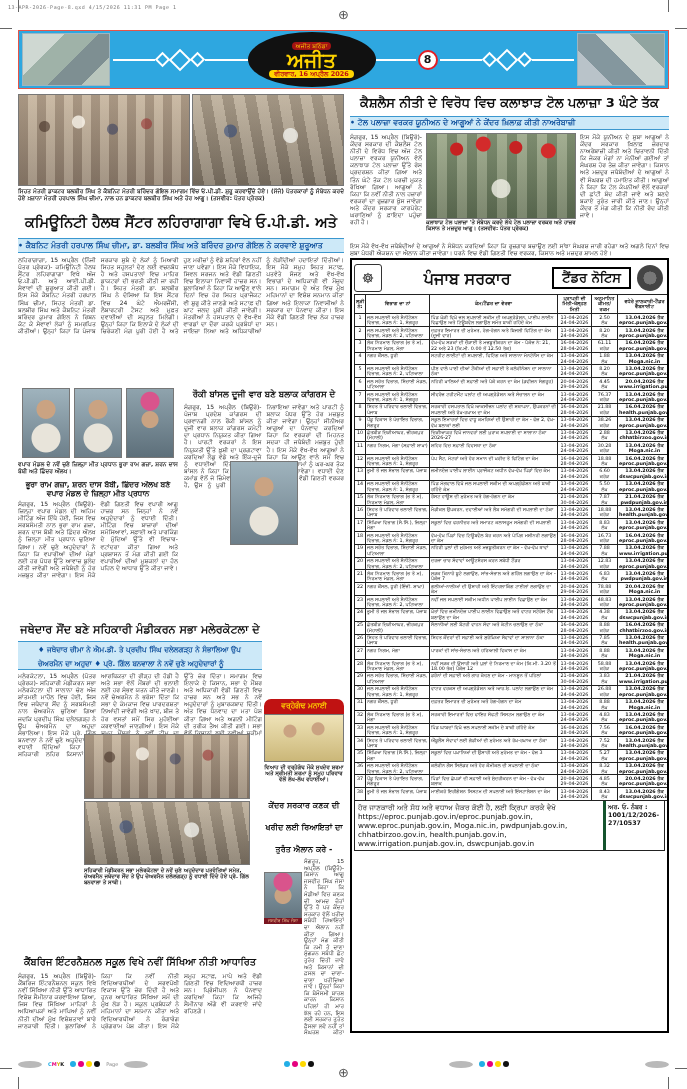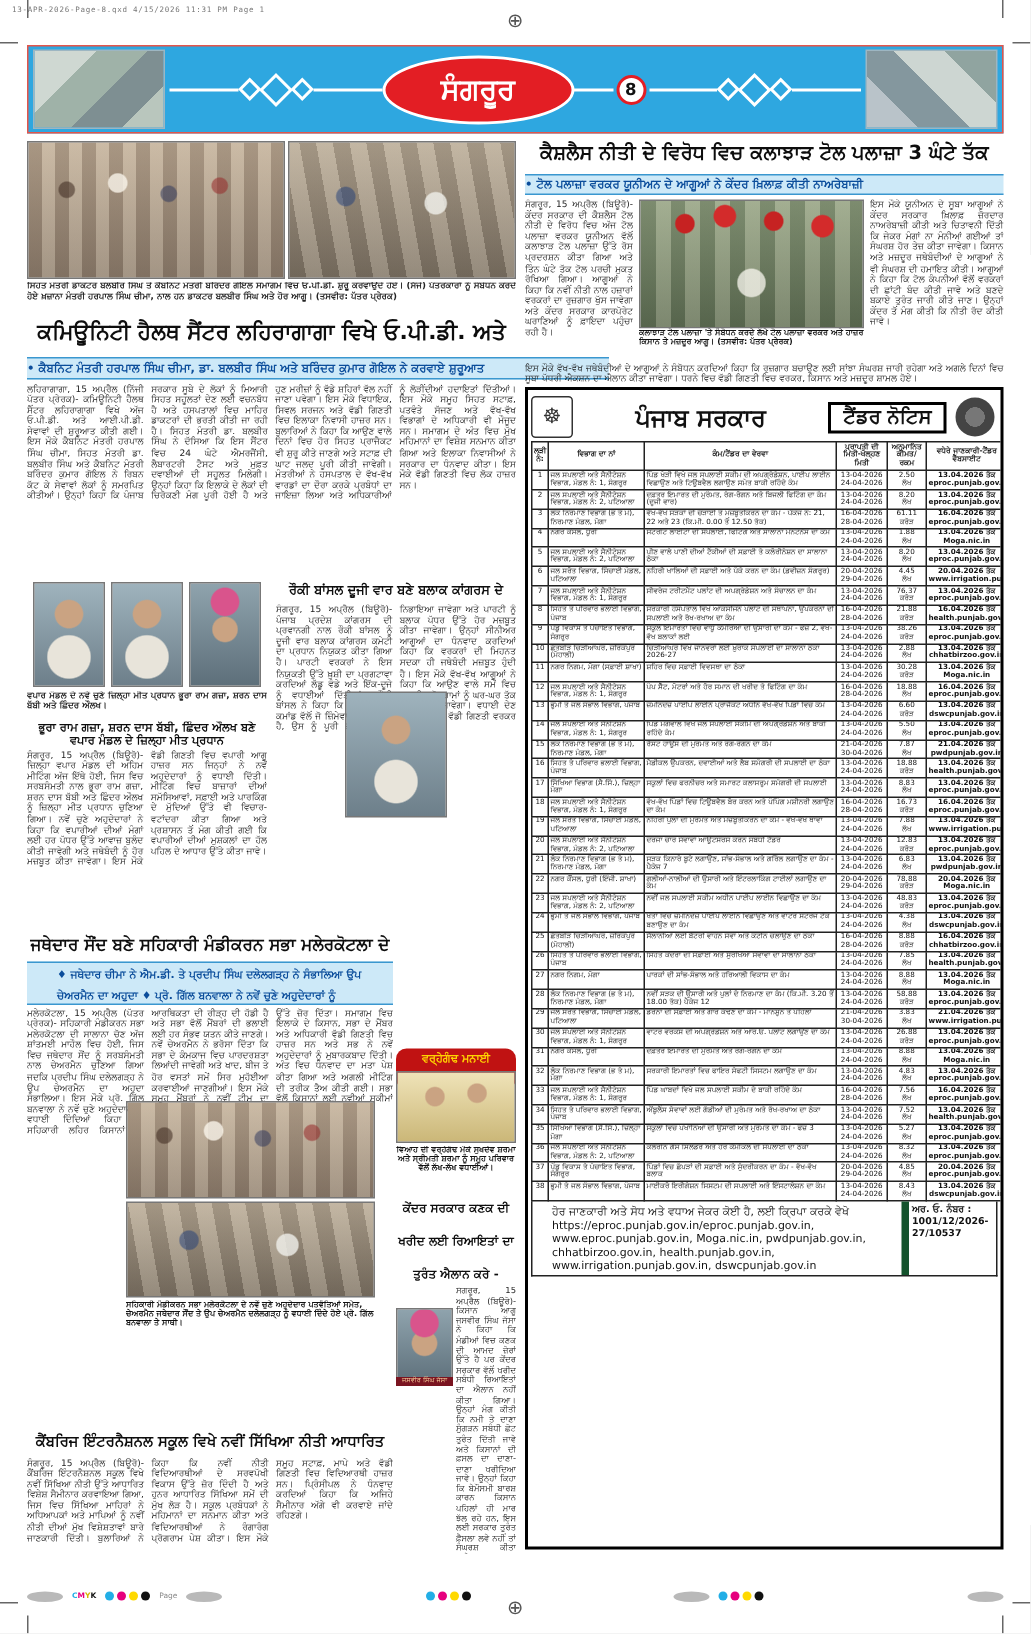--- a/index.html
+++ b/index.html
@@ -92,21 +92,21 @@
   .emblem{width:28px;height:28px;border:1px solid #333;border-radius:3px;flex:none;display:flex;align-items:center;justify-content:center;font-size:14px;color:#333;}
   .t-title{flex:1;text-align:center;font-size:16px;font-weight:bold;}
   .t-notice{border:2px solid #000;font-size:13px;font-weight:bold;padding:1px 8px;margin-right:6px;}
   .dlogo{width:26px;height:26px;border-radius:50%;background:radial-gradient(circle,#777 0 35%,#444 36%);flex:none;margin-right:2px;}
   table.tt{border-collapse:collapse;width:100%;table-layout:fixed;}
   table.tt th,table.tt td{border:1px solid #222;font-size:4.8px;line-height:5.4px;padding:.5px 1px;vertical-align:top;overflow:hidden;}
   table.tt th{font-size:5px;text-align:center;vertical-align:middle;padding:1px;}
   td.c{text-align:center;white-space:pre-line;}
   td.site{text-align:center;font-weight:bold;white-space:pre-line;}
   .t-foot{display:flex;border:1px solid #222;border-top:none;}
-  .t-foot .note{flex:1;font-size:7.3px;line-height:9px;padding:2px 3px;border-right:5px solid #14532d;margin-left:10px;}
+  .t-foot .note{flex:1;font-size:7.3px;line-height:9px;padding:2px 3px;border-right:3px solid #14532d;}
   .t-foot .ref{width:58px;font-size:6.3px;line-height:8px;padding:2px;font-weight:bold;}
 
   
   .regstrip{position:absolute;left:18px;top:1058px;width:651px;height:12px;display:flex;align-items:center;gap:6px;}
   .blob{width:24px;height:7px;background:#b9b9b9;border-radius:50%;flex:none;}
   .dots{display:flex;gap:2px;flex:none;}
   .dot{width:6px;height:6px;border-radius:50%;}
   .dot.c{background:#22aee6;} .dot.m{background:#e6007e;} .dot.y{background:#ffd900;} .dot.k{background:#111;}
   .cmyk{font-size:5px;font-weight:bold;flex:none;}
   .cmyk b{color:#22aee6}.cmyk i{color:#e6007e;font-style:normal}.cmyk u{color:#d4b500;text-decoration:none}.cmyk s{color:#111;text-decoration:none}
@@ -132,40 +132,44 @@
 
   <div class="masthead">
     <div class="mh-photo"></div>
     <div class="diachain">
       <span class="ln"></span>
         <span class="dm"></span>
         <span class="dm big"></span>
         <span class="dm"></span>
         <span class="ln"></span>
     </div>
-    <div class="oval-city">ਸੰਗਰੂਰ</div>
+    <div class="oval-paper">
+      <span class="ed">ਅਜੀਤ ਬਠਿੰਡਾ</span>
+      <span class="nm">ਅਜੀਤ</span>
+      <span class="dt">ਵੀਰਵਾਰ, 16 ਅਪ੍ਰੈਲ 2026</span>
+    </div>
     <div class="diachain" style="max-width:40px;">
         <span class="ln"></span>
       </div>
     <div class="pagenum">8</div>
     <div class="diachain">
       <span class="ln"></span>
         <span class="dm"></span>
         <span class="dm big"></span>
         <span class="dm"></span>
         <span class="ln"></span>
     </div>
     <div class="mh-photo right"></div>
   </div>
 
   <div class="ph crowd" style="left:18px;top:94px;width:172px;height:92px;"></div>
   <div class="ph meeting" style="left:192px;top:94px;width:152px;height:92px;"></div>
   <div class="cap" style="left:18px;top:188px;width:326px;height:20px;">ਸਿਹਤ ਮੰਤਰੀ ਡਾਕਟਰ ਬਲਬੀਰ ਸਿੰਘ ਤੇ ਕੈਬਨਿਟ ਮੰਤਰੀ ਬਰਿੰਦਰ ਗੋਇਲ ਸਮਾਗਮ ਵਿੱਚ ਓ.ਪੀ.ਡੀ. ਸ਼ੁਰੂ ਕਰਵਾਉਂਦੇ ਹੋਏ। (ਸੱਜੇ) ਪੱਤਰਕਾਰਾਂ ਨੂੰ ਸੰਬੋਧਨ ਕਰਦੇ ਹੋਏ ਖ਼ਜ਼ਾਨਾ ਮੰਤਰੀ ਹਰਪਾਲ ਸਿੰਘ ਚੀਮਾ, ਨਾਲ ਹਨ ਡਾਕਟਰ ਬਲਬੀਰ ਸਿੰਘ ਅਤੇ ਹੋਰ ਆਗੂ। (ਤਸਵੀਰ: ਪੱਤਰ ਪ੍ਰੇਰਕ)</div>
   <div class="hl" style="left:18px;top:209px;width:326px;height:27px;font-size:14.5px;line-height:27px;">ਕਮਿਊਨਿਟੀ ਹੈਲਥ ਸੈਂਟਰ ਲਹਿਰਾਗਾਗਾ ਵਿਖੇ ਓ.ਪੀ.ਡੀ. ਅਤੇ ਆਈ.ਪੀ.ਡੀ. ਸੇਵਾਵਾਂ ਸ਼ੁਰੂ</div>
-  <div class="subhl" style="left:18px;top:238px;width:388px;height:15px;font-size:7.8px;line-height:13px;">• ਕੈਬਨਿਟ ਮੰਤਰੀ ਹਰਪਾਲ ਸਿੰਘ ਚੀਮਾ, ਡਾ. ਬਲਬੀਰ ਸਿੰਘ ਅਤੇ ਬਰਿੰਦਰ ਕੁਮਾਰ ਗੋਇਲ ਨੇ ਕਰਵਾਏ ਸ਼ੁਰੂਆਤ</div>
+  <div class="subhl" style="left:18px;top:238px;width:326px;height:15px;font-size:7.8px;line-height:13px;">• ਕੈਬਨਿਟ ਮੰਤਰੀ ਹਰਪਾਲ ਸਿੰਘ ਚੀਮਾ, ਡਾ. ਬਲਬੀਰ ਸਿੰਘ ਅਤੇ ਬਰਿੰਦਰ ਕੁਮਾਰ ਗੋਇਲ ਨੇ ਕਰਵਾਏ ਸ਼ੁਰੂਆਤ</div>
   <div class="bodytxt" style="left:18px;top:256px;width:326px;height:128px;column-count:4;column-gap:5px;">ਲਹਿਰਾਗਾਗਾ, 15 ਅਪ੍ਰੈਲ (ਨਿੱਜੀ ਪੱਤਰ ਪ੍ਰੇਰਕ)- ਕਮਿਊਨਿਟੀ ਹੈਲਥ ਸੈਂਟਰ ਲਹਿਰਾਗਾਗਾ ਵਿਖੇ ਅੱਜ ਓ.ਪੀ.ਡੀ. ਅਤੇ ਆਈ.ਪੀ.ਡੀ. ਸੇਵਾਵਾਂ ਦੀ ਸ਼ੁਰੂਆਤ ਕੀਤੀ ਗਈ। ਇਸ ਮੌਕੇ ਕੈਬਨਿਟ ਮੰਤਰੀ ਹਰਪਾਲ ਸਿੰਘ ਚੀਮਾ, ਸਿਹਤ ਮੰਤਰੀ ਡਾ. ਬਲਬੀਰ ਸਿੰਘ ਅਤੇ ਕੈਬਨਿਟ ਮੰਤਰੀ ਬਰਿੰਦਰ ਕੁਮਾਰ ਗੋਇਲ ਨੇ ਰਿਬਨ ਕੱਟ ਕੇ ਸੇਵਾਵਾਂ ਲੋਕਾਂ ਨੂੰ ਸਮਰਪਿਤ ਕੀਤੀਆਂ। ਉਨ੍ਹਾਂ ਕਿਹਾ ਕਿ ਪੰਜਾਬ ਸਰਕਾਰ ਸੂਬੇ ਦੇ ਲੋਕਾਂ ਨੂੰ ਮਿਆਰੀ ਸਿਹਤ ਸਹੂਲਤਾਂ ਦੇਣ ਲਈ ਵਚਨਬੱਧ ਹੈ ਅਤੇ ਹਸਪਤਾਲਾਂ ਵਿਚ ਮਾਹਿਰ ਡਾਕਟਰਾਂ ਦੀ ਭਰਤੀ ਕੀਤੀ ਜਾ ਰਹੀ ਹੈ। ਸਿਹਤ ਮੰਤਰੀ ਡਾ. ਬਲਬੀਰ ਸਿੰਘ ਨੇ ਦੱਸਿਆ ਕਿ ਇਸ ਸੈਂਟਰ ਵਿਚ 24 ਘੰਟੇ ਐਮਰਜੈਂਸੀ, ਲੈਬਾਰਟਰੀ ਟੈਸਟ ਅਤੇ ਮੁਫ਼ਤ ਦਵਾਈਆਂ ਦੀ ਸਹੂਲਤ ਮਿਲੇਗੀ। ਉਨ੍ਹਾਂ ਕਿਹਾ ਕਿ ਇਲਾਕੇ ਦੇ ਲੋਕਾਂ ਦੀ ਚਿਰੋਕਣੀ ਮੰਗ ਪੂਰੀ ਹੋਈ ਹੈ ਅਤੇ ਹੁਣ ਮਰੀਜ਼ਾਂ ਨੂੰ ਵੱਡੇ ਸ਼ਹਿਰਾਂ ਵੱਲ ਨਹੀਂ ਜਾਣਾ ਪਵੇਗਾ। ਇਸ ਮੌਕੇ ਵਿਧਾਇਕ, ਸਿਵਲ ਸਰਜਨ ਅਤੇ ਵੱਡੀ ਗਿਣਤੀ ਵਿਚ ਇਲਾਕਾ ਨਿਵਾਸੀ ਹਾਜ਼ਰ ਸਨ। ਬੁਲਾਰਿਆਂ ਨੇ ਕਿਹਾ ਕਿ ਆਉਣ ਵਾਲੇ ਦਿਨਾਂ ਵਿਚ ਹੋਰ ਸਿਹਤ ਪ੍ਰਾਜੈਕਟ ਵੀ ਸ਼ੁਰੂ ਕੀਤੇ ਜਾਣਗੇ ਅਤੇ ਸਟਾਫ਼ ਦੀ ਘਾਟ ਜਲਦ ਪੂਰੀ ਕੀਤੀ ਜਾਵੇਗੀ। ਮੰਤਰੀਆਂ ਨੇ ਹਸਪਤਾਲ ਦੇ ਵੱਖ-ਵੱਖ ਵਾਰਡਾਂ ਦਾ ਦੌਰਾ ਕਰਕੇ ਪ੍ਰਬੰਧਾਂ ਦਾ ਜਾਇਜ਼ਾ ਲਿਆ ਅਤੇ ਅਧਿਕਾਰੀਆਂ ਨੂੰ ਲੋੜੀਂਦੀਆਂ ਹਦਾਇਤਾਂ ਦਿੱਤੀਆਂ। ਇਸ ਮੌਕੇ ਸਮੂਹ ਸਿਹਤ ਸਟਾਫ਼, ਪਤਵੰਤੇ ਸੱਜਣ ਅਤੇ ਵੱਖ-ਵੱਖ ਵਿਭਾਗਾਂ ਦੇ ਅਧਿਕਾਰੀ ਵੀ ਮੌਜੂਦ ਸਨ। ਸਮਾਗਮ ਦੇ ਅੰਤ ਵਿਚ ਮੁੱਖ ਮਹਿਮਾਨਾਂ ਦਾ ਵਿਸ਼ੇਸ਼ ਸਨਮਾਨ ਕੀਤਾ ਗਿਆ ਅਤੇ ਇਲਾਕਾ ਨਿਵਾਸੀਆਂ ਨੇ ਸਰਕਾਰ ਦਾ ਧੰਨਵਾਦ ਕੀਤਾ। ਇਸ ਮੌਕੇ ਵੱਡੀ ਗਿਣਤੀ ਵਿਚ ਲੋਕ ਹਾਜ਼ਰ ਸਨ।</div>
 
   <div class="ph portrait" style="left:22px;top:388px;width:48px;height:70px;"></div>
   <div class="ph portrait" style="left:74px;top:388px;width:48px;height:70px;"></div>
   <div class="ph portrait turban" style="left:126px;top:388px;width:48px;height:70px;"></div>
   <div class="cap" style="left:18px;top:461px;width:160px;height:19px;">ਵਪਾਰ ਮੰਡਲ ਦੇ ਨਵੇਂ ਚੁਣੇ ਜ਼ਿਲ੍ਹਾ ਮੀਤ ਪ੍ਰਧਾਨ ਭੂਰਾ ਰਾਮ ਗਜ਼ਾ, ਸ਼ਰਨ ਦਾਸ ਬੱਬੀ ਅਤੇ ਛਿੰਦਰ ਔਲਖ।</div>
   <div class="hl" style="left:18px;top:481px;width:160px;height:17px;font-size:7.6px;line-height:8.5px;">ਭੂਰਾ ਰਾਮ ਗਜ਼ਾ, ਸ਼ਰਨ ਦਾਸ ਬੱਬੀ, ਛਿੰਦਰ ਔਲਖ ਬਣੇ ਵਪਾਰ ਮੰਡਲ ਦੇ ਜ਼ਿਲ੍ਹਾ ਮੀਤ ਪ੍ਰਧਾਨ</div>
   <div class="bodytxt" style="left:18px;top:500px;width:160px;height:118px;column-count:2;column-gap:5px;">ਸੰਗਰੂਰ, 15 ਅਪ੍ਰੈਲ (ਬਿਊਰੋ)- ਜ਼ਿਲ੍ਹਾ ਵਪਾਰ ਮੰਡਲ ਦੀ ਅਹਿਮ ਮੀਟਿੰਗ ਅੱਜ ਇੱਥੇ ਹੋਈ, ਜਿਸ ਵਿਚ ਸਰਬਸੰਮਤੀ ਨਾਲ ਭੂਰਾ ਰਾਮ ਗਜ਼ਾ, ਸ਼ਰਨ ਦਾਸ ਬੱਬੀ ਅਤੇ ਛਿੰਦਰ ਔਲਖ ਨੂੰ ਜ਼ਿਲ੍ਹਾ ਮੀਤ ਪ੍ਰਧਾਨ ਚੁਣਿਆ ਗਿਆ। ਨਵੇਂ ਚੁਣੇ ਅਹੁਦੇਦਾਰਾਂ ਨੇ ਕਿਹਾ ਕਿ ਵਪਾਰੀਆਂ ਦੀਆਂ ਮੰਗਾਂ ਲਈ ਹਰ ਪੱਧਰ ਉੱਤੇ ਆਵਾਜ਼ ਬੁਲੰਦ ਕੀਤੀ ਜਾਵੇਗੀ ਅਤੇ ਜਥੇਬੰਦੀ ਨੂੰ ਹੋਰ ਮਜ਼ਬੂਤ ਕੀਤਾ ਜਾਵੇਗਾ। ਇਸ ਮੌਕੇ ਵੱਡੀ ਗਿਣਤੀ ਵਿਚ ਵਪਾਰੀ ਆਗੂ ਹਾਜ਼ਰ ਸਨ ਜਿਨ੍ਹਾਂ ਨੇ ਨਵੇਂ ਅਹੁਦੇਦਾਰਾਂ ਨੂੰ ਵਧਾਈ ਦਿੱਤੀ। ਮੀਟਿੰਗ ਵਿਚ ਬਾਜ਼ਾਰਾਂ ਦੀਆਂ ਸਮੱਸਿਆਵਾਂ, ਸਫ਼ਾਈ ਅਤੇ ਪਾਰਕਿੰਗ ਦੇ ਮੁੱਦਿਆਂ ਉੱਤੇ ਵੀ ਵਿਚਾਰ-ਵਟਾਂਦਰਾ ਕੀਤਾ ਗਿਆ ਅਤੇ ਪ੍ਰਸ਼ਾਸਨ ਤੋਂ ਮੰਗ ਕੀਤੀ ਗਈ ਕਿ ਵਪਾਰੀਆਂ ਦੀਆਂ ਮੁਸ਼ਕਲਾਂ ਦਾ ਹੱਲ ਪਹਿਲ ਦੇ ਆਧਾਰ ਉੱਤੇ ਕੀਤਾ ਜਾਵੇ।</div>
 
   <div class="hl" style="left:184px;top:386px;width:160px;height:16px;font-size:8.6px;line-height:16px;">ਰੌਕੀ ਬਾਂਸਲ ਦੂਜੀ ਵਾਰ ਬਣੇ ਬਲਾਕ ਕਾਂਗਰਸ ਦੇ ਪ੍ਰਧਾਨ</div>

